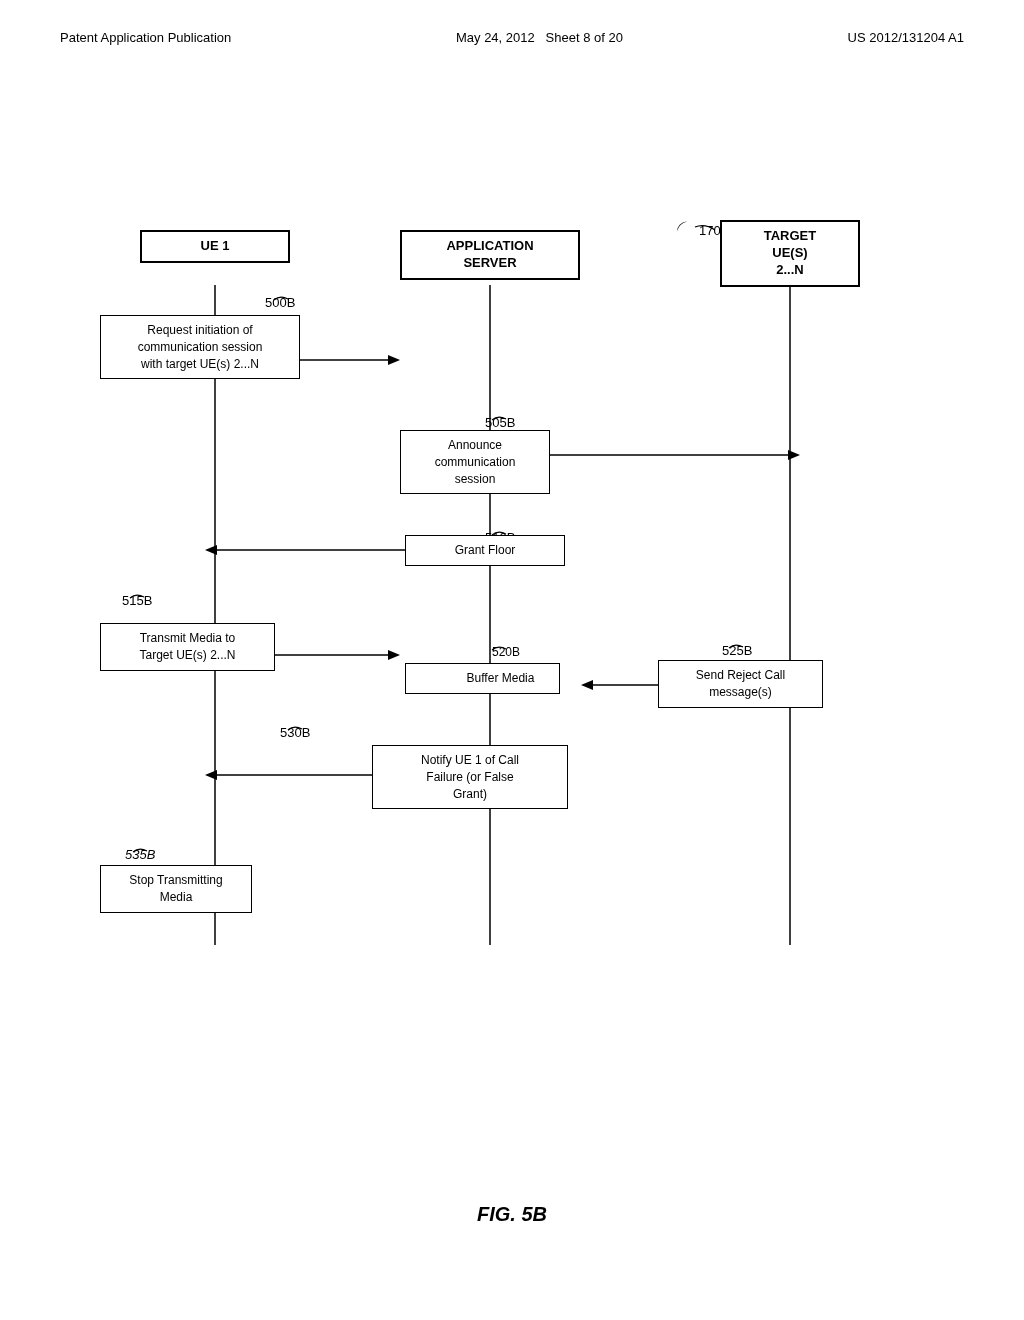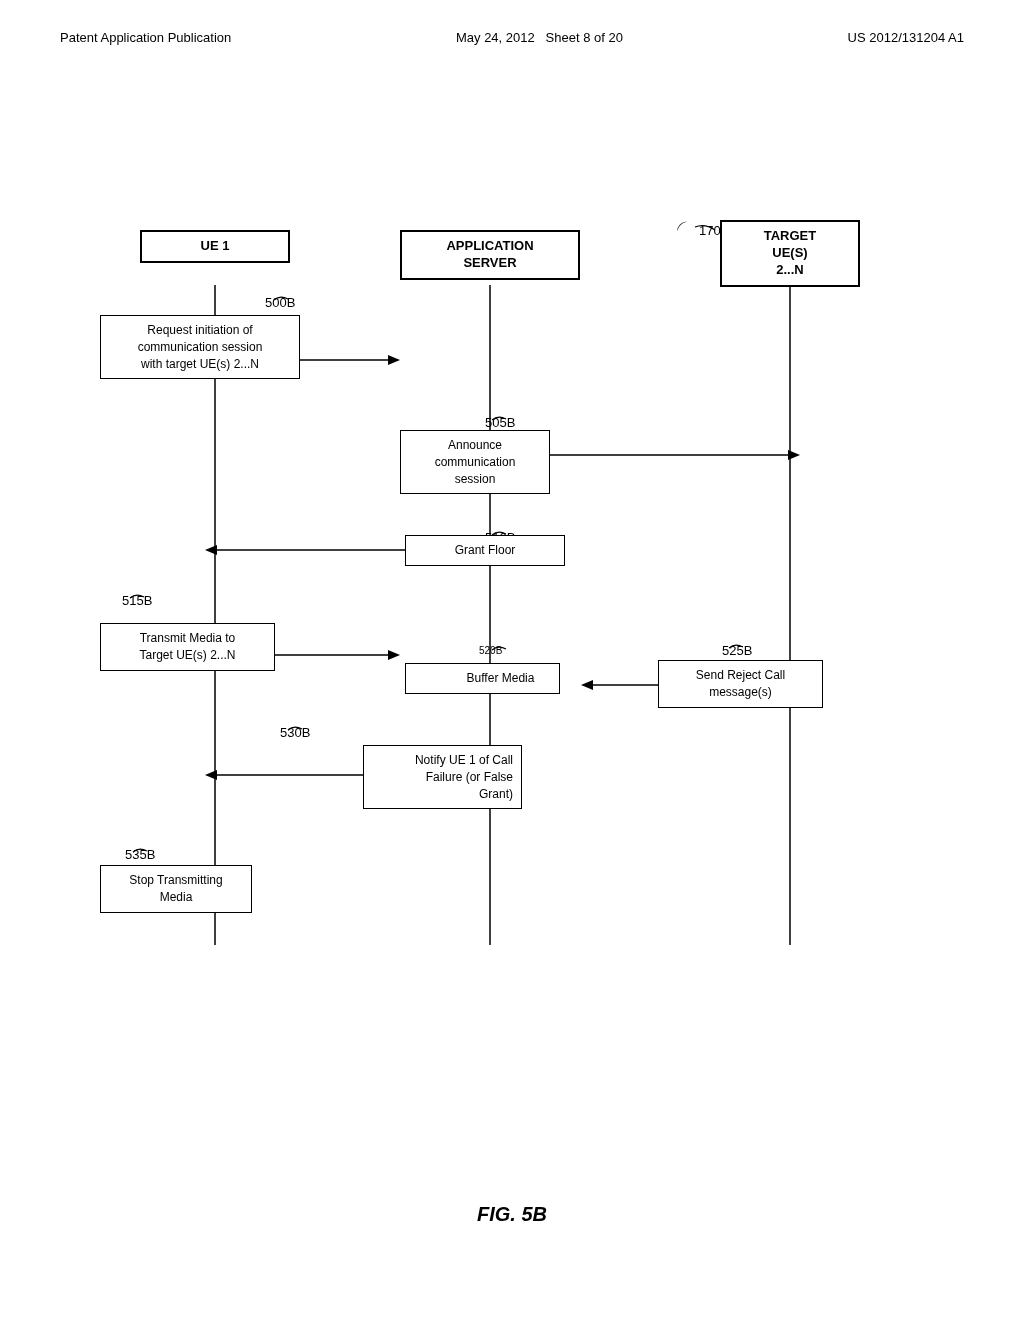--- a/index.html
+++ b/index.html
@@ -170,45 +170,45 @@
     </div>
 
     <div class="label" style="left: 62px; top: 518px; font-size:13px;">
       <span>515B</span>
     </div>
 
     <div class="step-box" style="left: 40px; top: 548px; width: 175px;">
       <span>Transmit Media to<br>Target UE(s) 2...N</span>
     </div>
 
-    <div class="label" style="left: 419px; top: 570px; font-size:10px;text-align:center;">
+    <div class="label" style="left: 432px; top: 570px; font-size:12px;text-align:center;">
       <span>520B</span>
     </div>
 
     <div class="step-box" style="left: 345px; top: 588px; width: 155px; padding-left: 44px;">
       <span>Buffer Media</span>
     </div>
 
     <div class="label" style="left: 662px; top: 568px; font-size:13px;">
       <span>525B</span>
     </div>
 
     <div class="step-box" style="left: 598px; top: 585px; width: 165px;">
       <span>Send Reject Call<br>message(s)</span>
     </div>
 
     <div class="label" style="left: 220px; top: 650px; font-size:13px;">
       <span>530B</span>
     </div>
 
-    <div class="step-box" style="left: 303px; top: 670px; width: 159px; text-align: right;">
+    <div class="step-box" style="left: 312px; top: 670px; width: 196px;">
       <span>Notify UE 1 of Call<br>Failure (or False<br>Grant)</span>
     </div>
 
-    <div class="label" style="left: 65px; top: 772px; font-size:13px;">
+    <div class="label" style="left: 65px; top: 772px; font-size:13px;font-style:italic;">
       <span>535B</span>
     </div>
 
     <div class="step-box" style="left: 40px; top: 790px; width: 152px;">
       <span>Stop Transmitting<br>Media</span>
     </div>
 
     <svg style="position:absolute;top:0;left:0;width:100%;height:100%;pointer-events:none;">
 
       <path d="M 635 152 Q 645 148 655 155" stroke="black" stroke-width="1.2" fill="none"></path>

